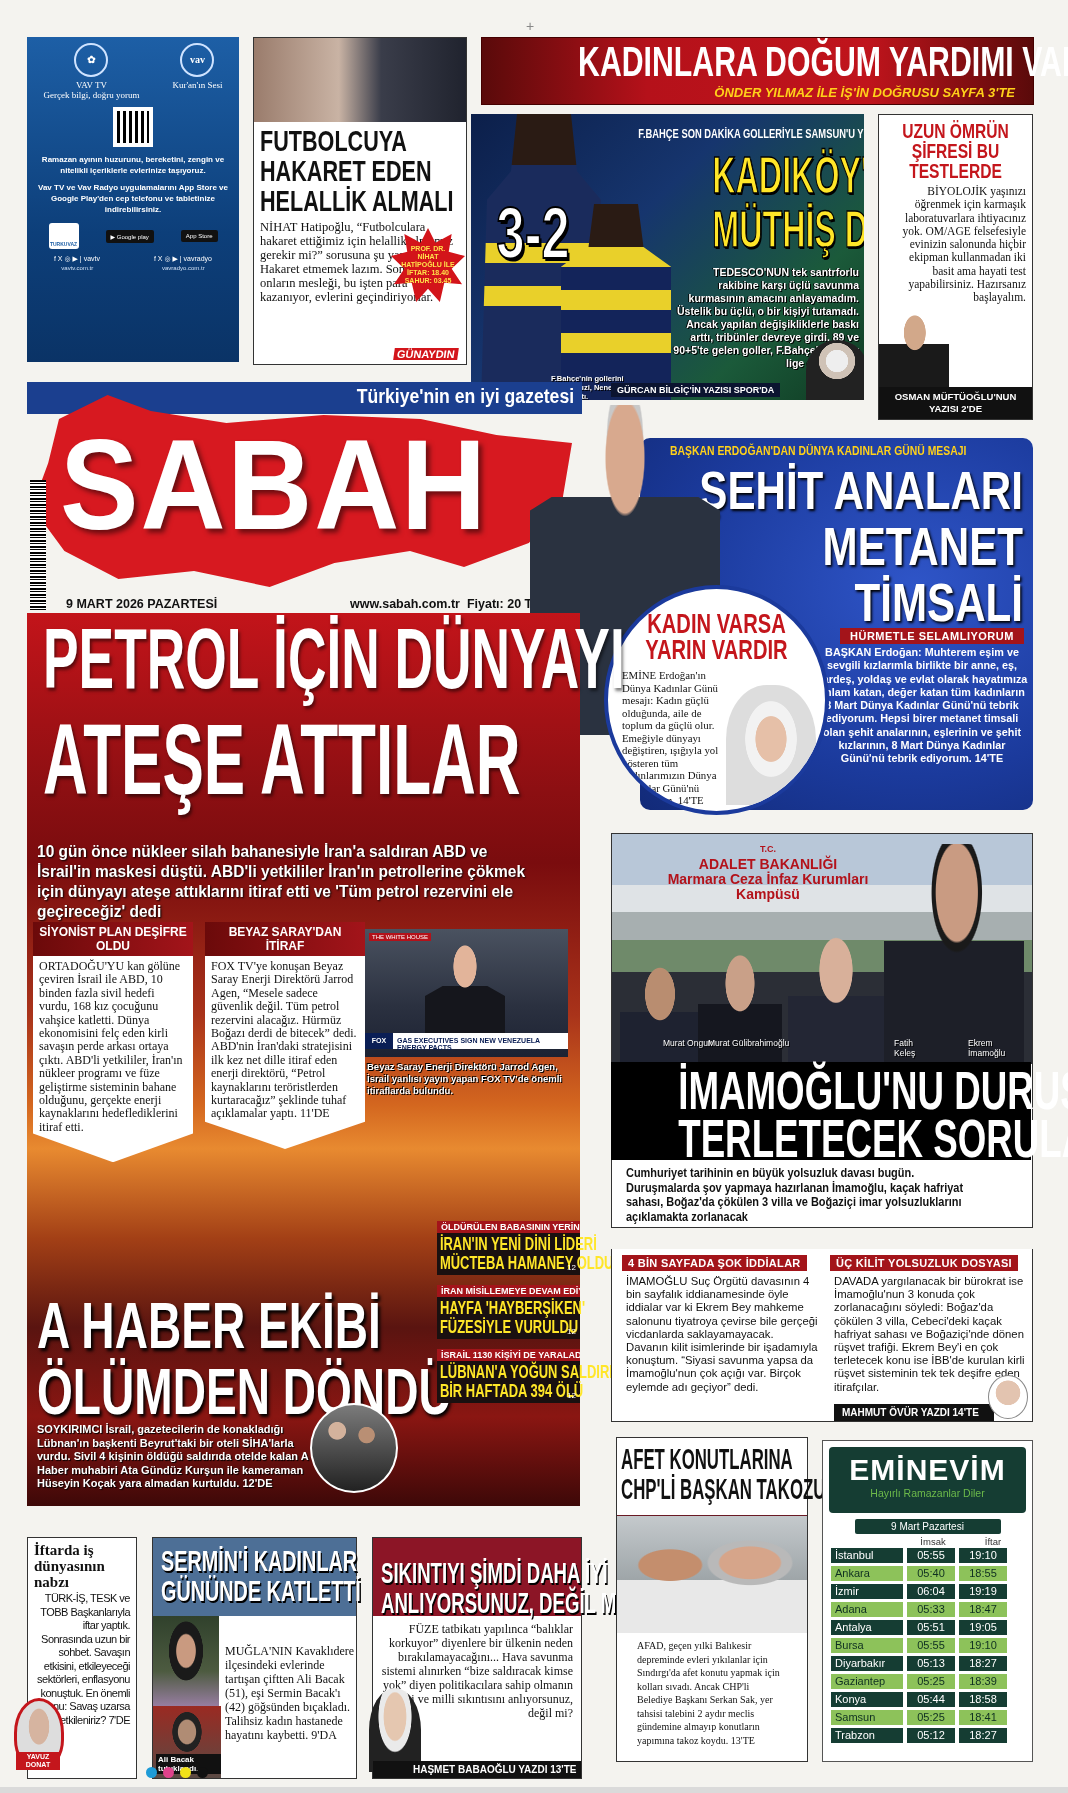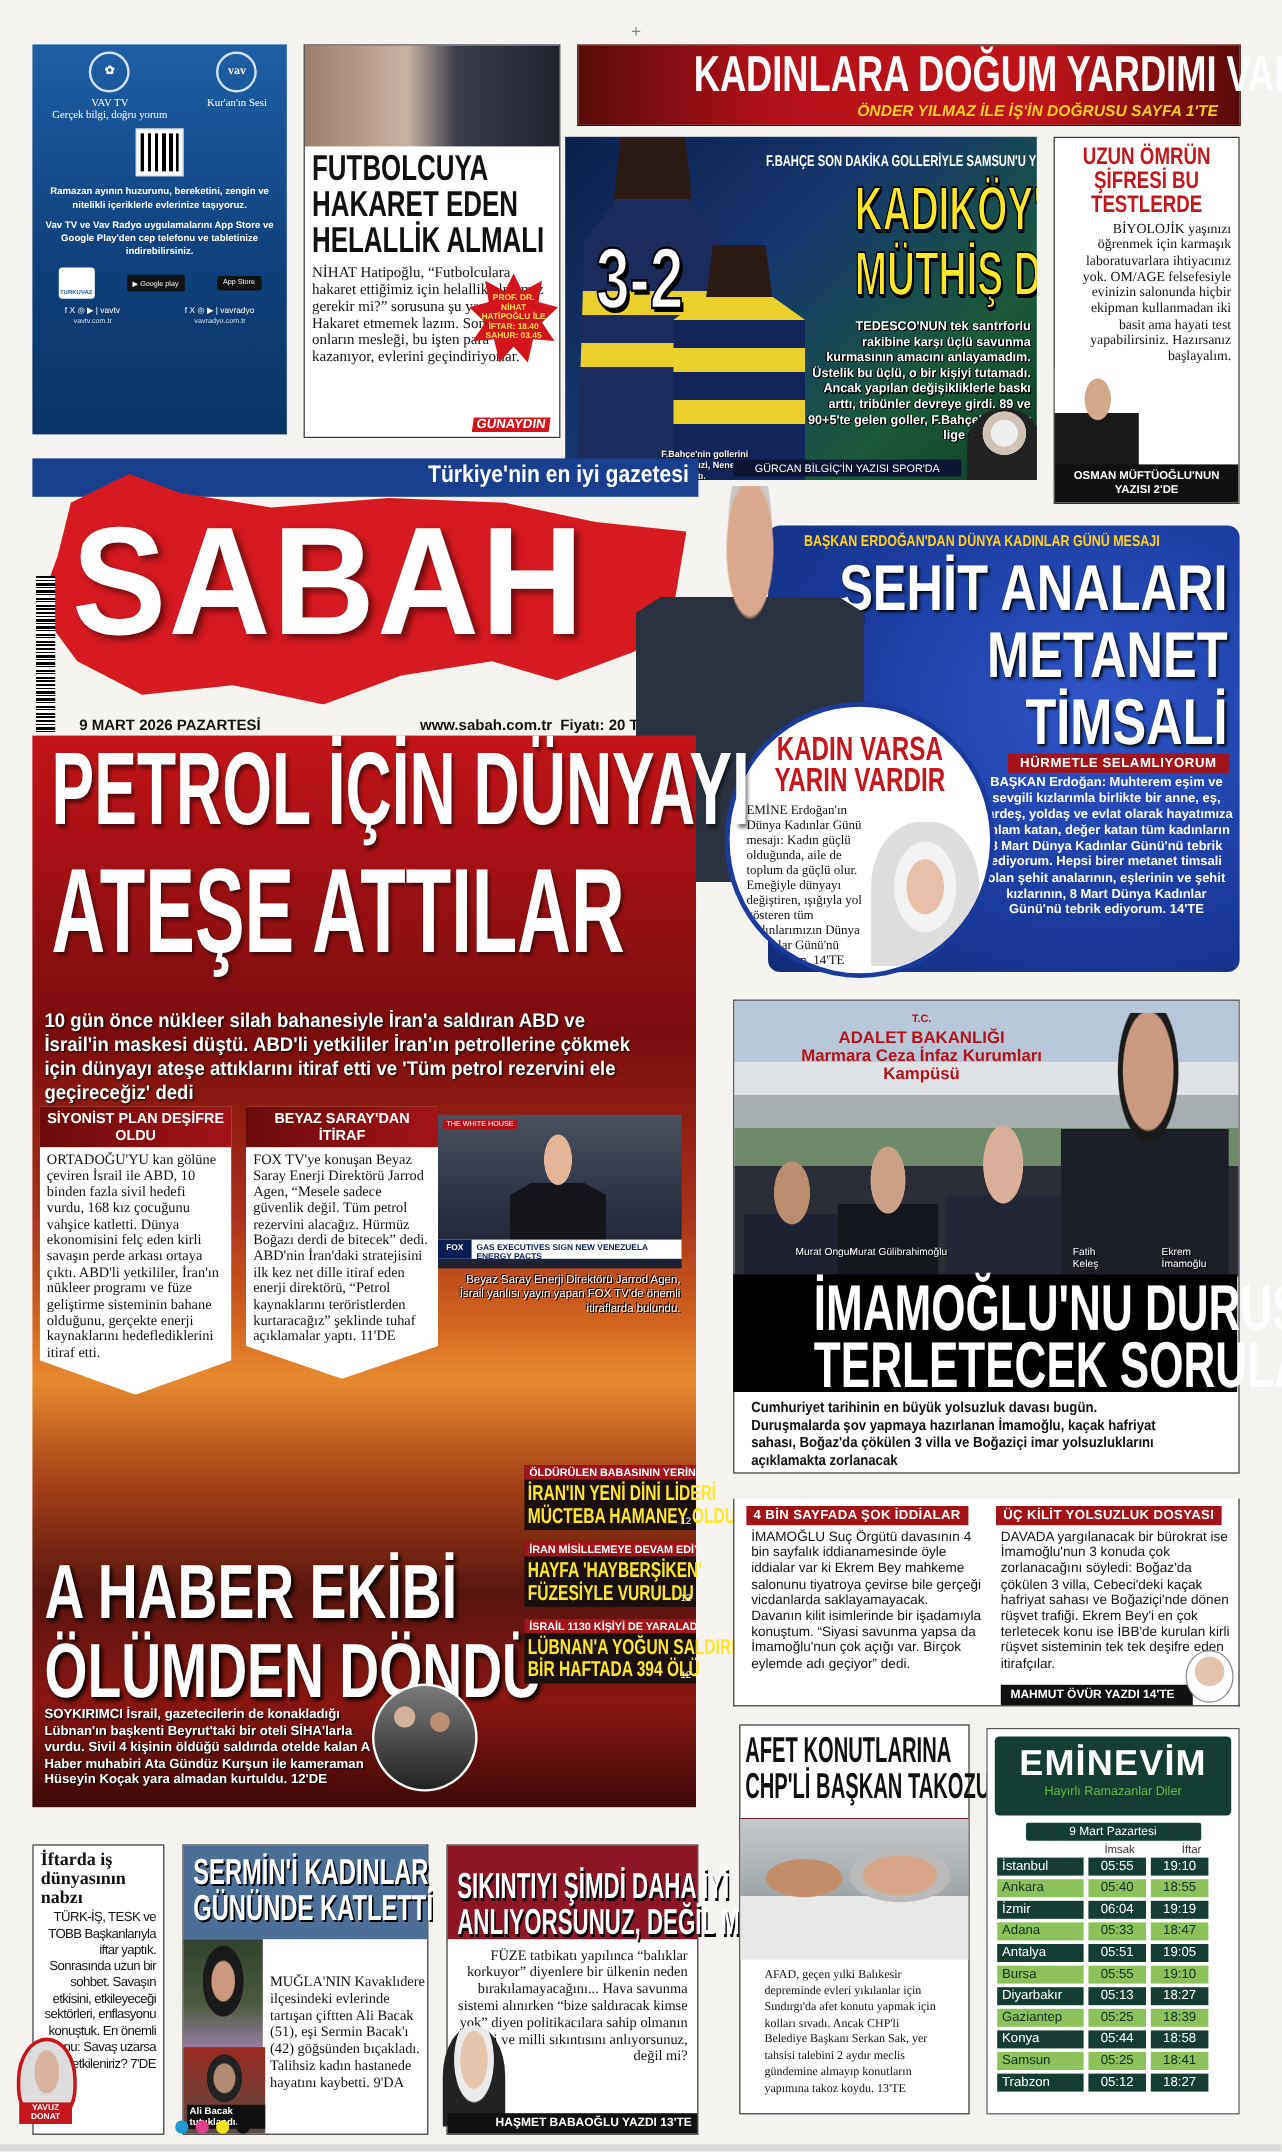--- a/index.html
+++ b/index.html
@@ -36,21 +36,21 @@
 
 #fb{left:471px;top:114px;width:393px;height:286px;background:linear-gradient(135deg,#0c1f4a,#16356e 40%,#1b5a3a 75%,#0f3a22);overflow:hidden}
 #fb .p1{position:absolute;left:10px;top:0;width:120px;height:286px;background:linear-gradient(180deg,#2a1b14 0 18%,#1a2b5c 18%,#1a2b5c 45%,#e9d02a 45% 52%,#1a2b5c 52% 60%,#e9d02a 60% 67%,#1a2b5c 67%);clip-path:polygon(30% 0,75% 0,80% 20%,100% 30%,95% 100%,0 100%,5% 30%,25% 20%)}
 #fb .p2{position:absolute;left:90px;top:90px;width:110px;height:196px;background:linear-gradient(180deg,#2a1b14 0 22%,#e9d02a 22% 32%,#13245a 32% 44%,#e9d02a 44% 54%,#13245a 54% 66%,#e9d02a 66% 76%,#13245a 76%);clip-path:polygon(30% 0,70% 0,75% 22%,100% 32%,100% 100%,0 100%,0 32%,25% 22%)}
 #fb .score{position:absolute;left:10px;top:78px;color:#fff;font-size:72px;font-weight:900;transform:scaleX(.7);-webkit-text-stroke:2px #000;text-shadow:3px 3px 0 #000}
 #fb .kicker{position:absolute;left:120px;top:12px;color:#fff;font-size:13px;font-weight:bold;transform:scaleX(.72);white-space:nowrap}
 #fb .head{position:absolute;left:165px;top:34px;color:#ffe628;font-size:52px;line-height:54px;font-weight:900;transform:scaleX(.62);white-space:nowrap;-webkit-text-stroke:1.5px #000;text-shadow:2px 2px 0 #000}
 #fb .txt{position:absolute;left:200px;top:152px;width:188px;color:#fff;font-size:10.5px;line-height:13px;text-align:right;font-weight:bold;text-shadow:1px 1px 0 #000,-1px 0 0 #000}
 #fb .cap{position:absolute;left:80px;top:260px;color:#fff;font-size:7.5px;font-weight:bold;text-shadow:1px 1px 0 #000;width:90px;line-height:9px}
 #fb .writer{position:absolute;right:-4px;bottom:0;width:62px;height:60px;border-radius:50% 50% 0 0;background:radial-gradient(circle at 50% 35%,#eee 0 22%,#cfc2b6 23% 36%,#222 37%)}
-#fb .byline{position:absolute;left:140px;bottom:3px;color:#fff;font-size:9px;font-weight:normal;background:#0b1430;padding:2px 18px}
+#fb .byline{position:absolute;left:140px;bottom:3px;color:#fff;font-size:9px;font-weight:bold;background:#0b1430;padding:2px 6px}
 
 
 #uzun{left:878px;top:114px;width:155px;height:306px;border:1.5px solid #333;background:#fff;overflow:hidden}
 #uzun h3{color:#c4161c;font-size:20px;line-height:20px;text-align:center;font-weight:900;transform:scaleX(.78);transform-origin:center;margin-top:6px}
 #uzun .body{font-family:"Liberation Serif",serif;font-size:11.5px;line-height:13.3px;padding:4px 6px;text-align:right}
 #uzun .photo{position:absolute;left:-6px;top:192px;width:76px;height:92px;background:radial-gradient(ellipse at 55% 28%,#d2a88a 0 18%,transparent 19%),linear-gradient(180deg,#fff 0 40%,#1a1a1a 40%)}
 #uzun .foot{position:absolute;left:0;right:0;bottom:0;background:#111;color:#fff;text-align:center;font-size:9.5px;font-weight:bold;line-height:12px;padding:4px 0}
 
 
 #mast-band{left:27px;top:382px;width:555px;height:32px;background:#1b3f8f}
@@ -81,21 +81,21 @@
 #petrol{left:27px;top:613px;width:553px;height:893px;background:linear-gradient(180deg,#c3141a 0,#8c0f12 20%,#7a0c0e 28%,#a9331a 45%,#d3661f 55%,#e88a30 60%,#a34016 70%,#5a1410 80%,#8a1612 90%,#3d0808)}
 #petrol .h1{position:absolute;left:16px;top:0;color:#fff;font-size:86px;line-height:90px;font-weight:900;transform:scaleX(.62);transform-origin:left top;white-space:nowrap;text-shadow:3px 3px 4px rgba(0,0,0,.5)}
 #petrol .deck{position:absolute;left:10px;top:228px;width:540px;color:#fff;font-size:16.5px;line-height:20px;font-weight:bold;transform:scaleX(.94);transform-origin:left;text-shadow:1px 1px 2px #000}
 .sub-col{position:absolute;top:309px;width:160px;background:#fff;clip-path:polygon(0 0,100% 0,100% 88%,50% 100%,0 88%)}
 .sub-col .tag{background:linear-gradient(90deg,#6b0a0a,#a3141a);color:#fff;font-size:12px;font-weight:bold;padding:3px 4px;text-align:center;transform-origin:left}
 .sub-col .body{font-family:"Liberation Serif",serif;font-size:12px;line-height:13.4px;padding:4px 6px 28px 6px}
 #fox{position:absolute;left:338px;top:316px;width:203px;height:128px;background:linear-gradient(180deg,#4a5260,#2b3140 60%,#1c2233)}
 #fox .man{position:absolute;left:60px;top:12px;width:80px;height:98px;background:radial-gradient(ellipse at 50% 26%,#e2b49a 0 20%,transparent 21%),linear-gradient(180deg,transparent 0 46%,#15161c 46%);clip-path:polygon(28% 0,72% 0,78% 46%,100% 56%,100% 100%,0 100%,0 56%,22% 46%)}
 #fox .ticker{position:absolute;left:0;right:0;bottom:8px;height:16px;background:#fff;color:#0a1e55;font-size:7px;font-weight:bold;padding:4px 0 0 32px}
 #fox .ticker span{display:inline-block;background:#0a1e55;color:#fff;position:absolute;left:0;top:0;width:28px;height:16px;font-size:7px;text-align:center;line-height:16px}
-#fox-cap{position:absolute;left:340px;top:448px;width:200px;color:#fff;font-size:9.5px;line-height:12px;font-weight:normal;text-align:right;text-shadow:1px 1px 0 #000,-1px -1px 0 #000}
+#fox-cap{position:absolute;left:340px;top:448px;width:200px;color:#fff;font-size:9.5px;line-height:12px;font-weight:bold;text-align:left;text-shadow:1px 1px 0 #000,-1px -1px 0 #000}
 
 #ahaber{position:absolute;left:10px;top:680px;color:#fff;font-size:64px;line-height:66px;font-weight:900;transform:scaleX(.72);transform-origin:left;white-space:nowrap;text-shadow:3px 3px 4px #000}
 #ahaber-body{position:absolute;left:10px;top:810px;width:290px;color:#fff;font-size:11px;line-height:13.5px;font-weight:bold;text-shadow:1px 1px 1px #000}
 #reporters{position:absolute;left:283px;top:790px;width:88px;height:90px;border-radius:50%;background:radial-gradient(circle at 30% 30%,#d3b29c 0 10%,transparent 11%),radial-gradient(circle at 65% 35%,#b98f74 0 10%,transparent 11%),linear-gradient(180deg,#7b7b7b,#222);border:2px solid #fff}
 .side-item{position:absolute;left:410px;width:143px;background:#1a1010}
 .side-item .k{background:#a3141a;color:#fff;font-size:9px;font-weight:bold;padding:1px 4px;white-space:nowrap;overflow:hidden}
 .side-item .h{color:#ffe628;font-size:18px;line-height:19px;font-weight:900;padding:2px 4px;transform:scaleX(.72);transform-origin:left;white-space:nowrap}
 .side-item .pg{position:absolute;right:4px;bottom:3px;color:#fff;font-size:8px}
 
 
@@ -209,21 +209,21 @@
       <span>NİHAT</span>
       <span>HATİPOĞLU İLE</span>
       <span>İFTAR: 18.40</span>
       <span>SAHUR: 03.45</span>
   </div>
   <div class="gunaydin">GÜNAYDIN</div>
 </div>
 
 <div id="dogum" class="abs">
   <div class="t">KADINLARA DOĞUM YARDIMI VAR MI?</div>
-  <div class="s">ÖNDER YILMAZ İLE İŞ'İN DOĞRUSU SAYFA 1'TE</div>
+  <div class="s">ÖNDER YILMAZ İLE İŞ'İN DOĞRUSU SAYFA 3'TE</div>
 </div>
 
 <div id="fb" class="abs">
   <div class="p1"></div>
   <div class="p2"></div>
   <div class="score">3-2</div>
   <div class="kicker">F.BAHÇE SON DAKİKA GOLLERİYLE SAMSUN'U YIKTI</div>
   <div class="head">
     <div>KADIKÖY'DE</div>
     <div>MÜTHİŞ DÖNÜŞ</div>

